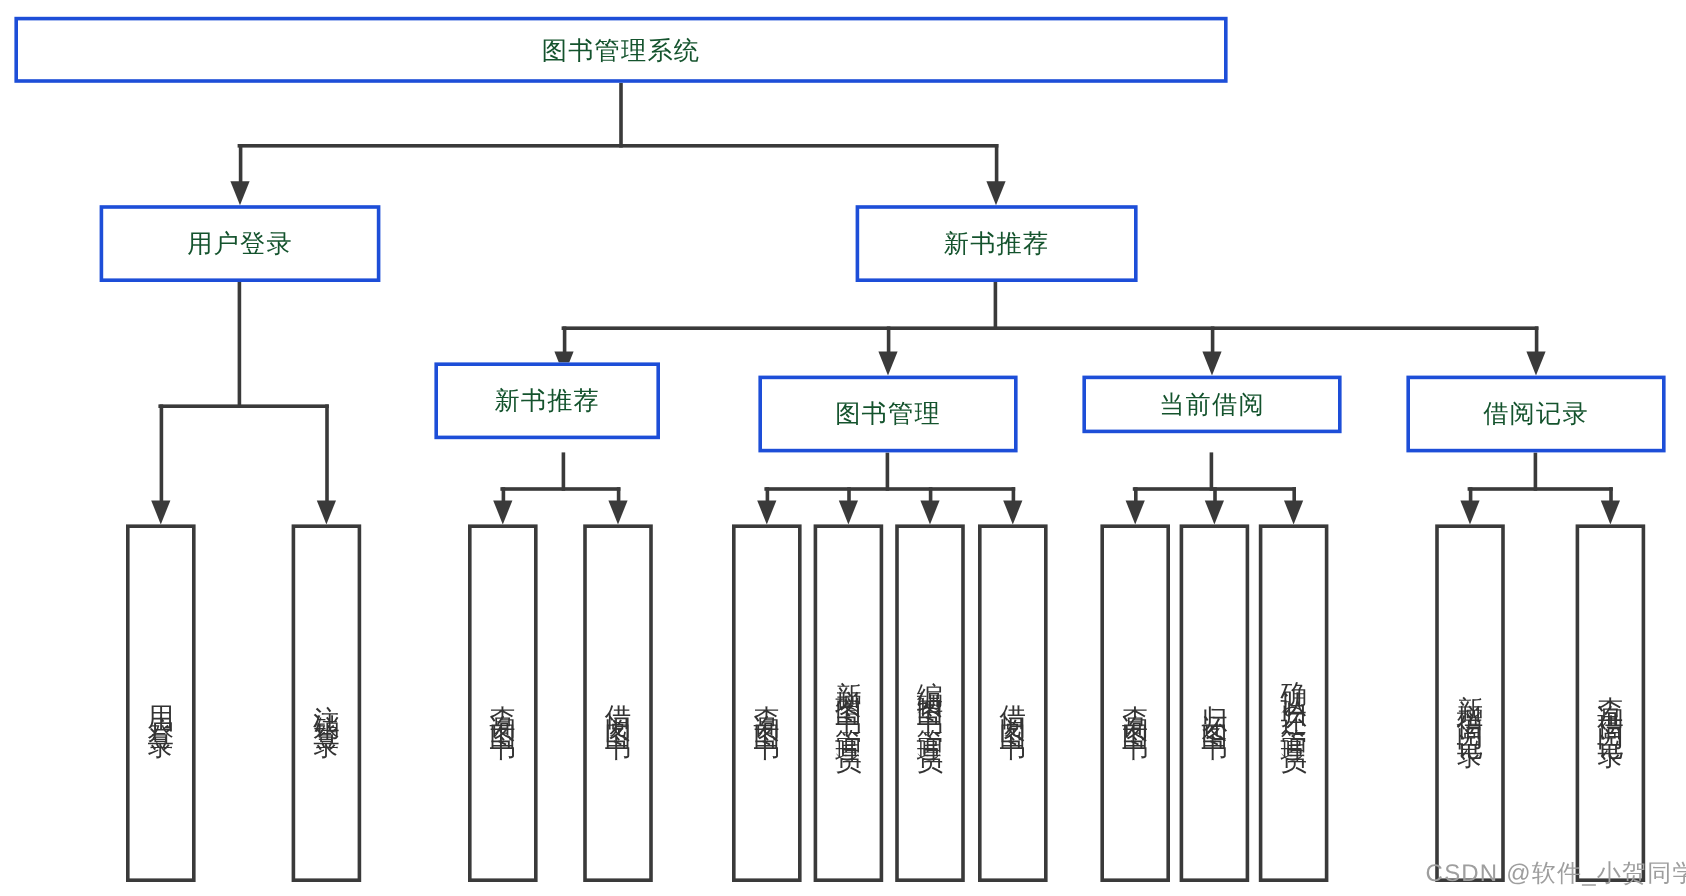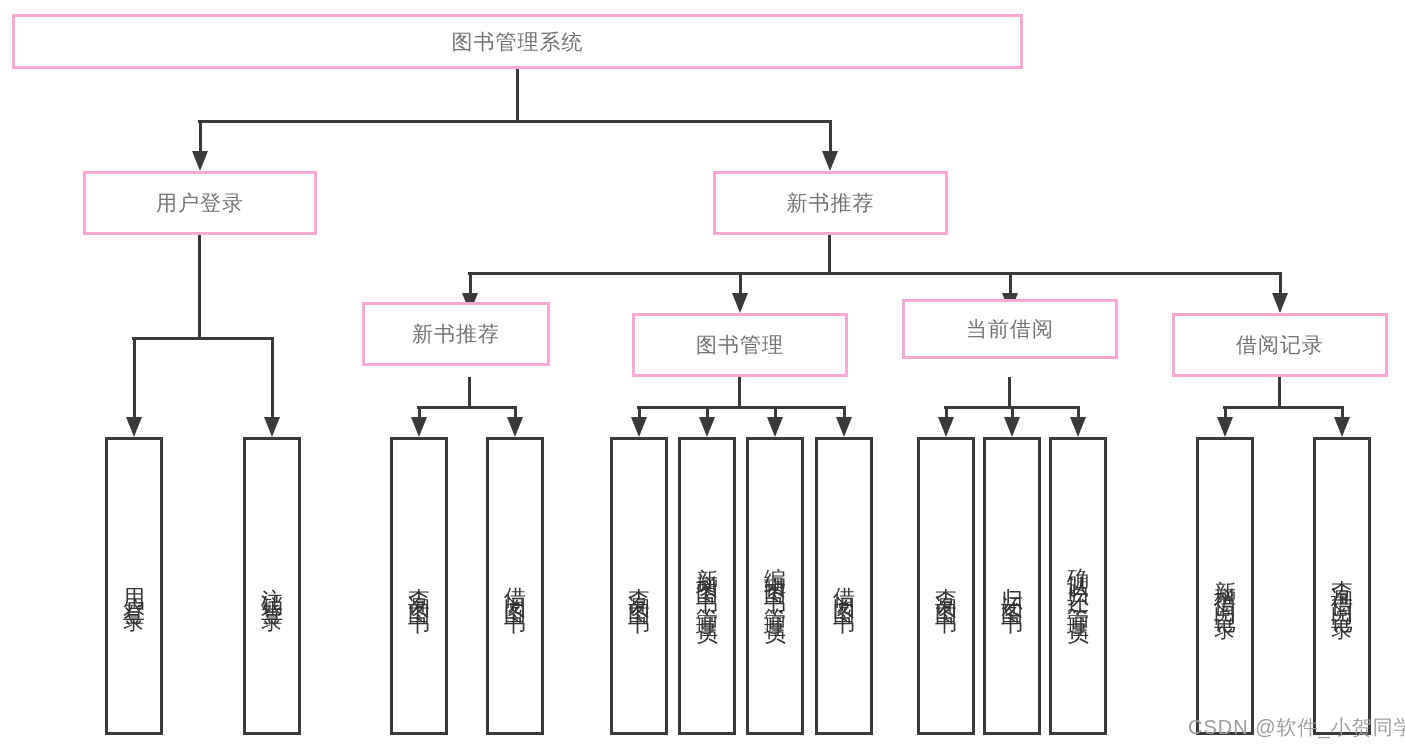--- a/index.html
+++ b/index.html
@@ -1,23 +1,23 @@
 <!DOCTYPE html>
 <html><head>
 <meta charset="utf-8">
 <style>
   html,body{margin:0;padding:0;background:#ffffff;}
   #stage{
     position:relative;width:1405px;height:747px;background:#ffffff;overflow:hidden;
     font-family:"Liberation Sans","DejaVu Sans",sans-serif;color:#333333;
   }
   .hbox{
-    position:absolute;box-sizing:border-box;border:3px solid #f9a8d4;background:#ffffff;
+    position:absolute;box-sizing:border-box;border:3px solid #1d4ed8;background:#ffffff;
     display:flex;align-items:center;justify-content:center;
-    font-size:21px;letter-spacing:1px;color:#737373;
+    font-size:21px;letter-spacing:1px;color:#14532d;
   }
   .vbox{
     position:absolute;box-sizing:border-box;border:3px solid #3a3a3a;background:#ffffff;
     display:flex;align-items:center;justify-content:center;
   }
   .vbox span{
     writing-mode:vertical-rl;text-orientation:mixed;
     font-size:22px;letter-spacing:8px;color:#333333;line-height:1;
     white-space:nowrap;
   }
@@ -98,21 +98,21 @@
   <div class="hbox" style="left:713px;top:171px;width:235px;height:64px">
     <span>新书推荐</span>
   </div>
 
   <div class="hbox" style="left:362px;top:302px;width:188px;height:64px">
     <span>新书推荐</span>
   </div>
   <div class="hbox" style="left:632px;top:313px;width:216px;height:64px">
     <span>图书管理</span>
   </div>
-  <div class="hbox" style="left:902px;top:299px;width:216px;height:60px">
+  <div class="hbox" style="left:902px;top:313px;width:216px;height:48px">
     <span>当前借阅</span>
   </div>
   <div class="hbox" style="left:1172px;top:313px;width:216px;height:64px">
     <span>借阅记录</span>
   </div>
 
   <div class="vbox" style="left:105px;top:437px;width:58px;height:298px">
     <span>用户登录</span>
   </div>
   <div class="vbox" style="left:243px;top:437px;width:58px;height:298px">

